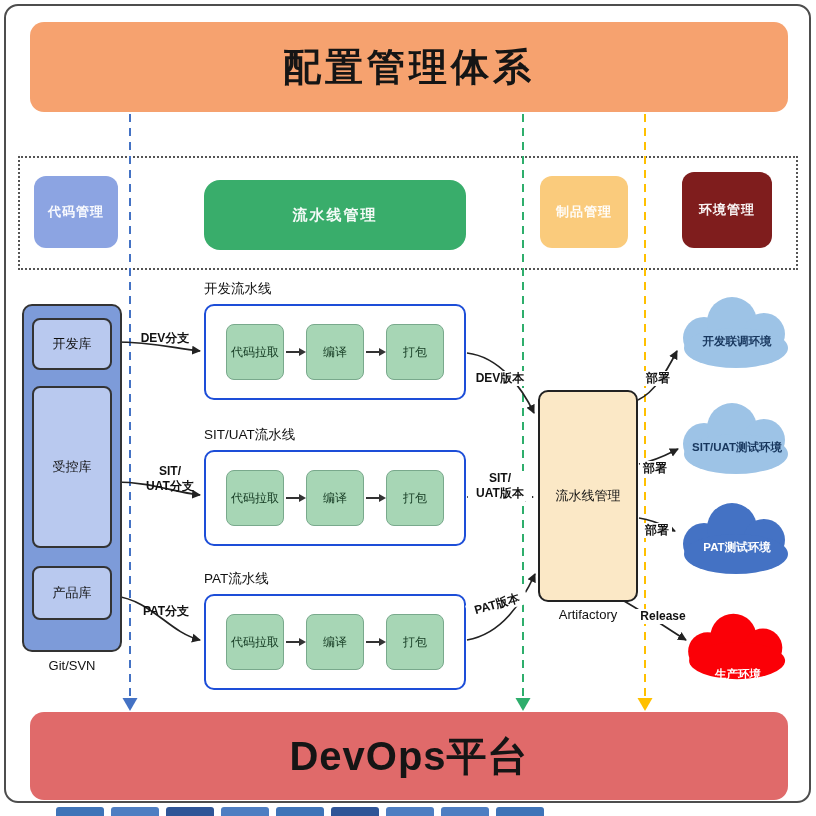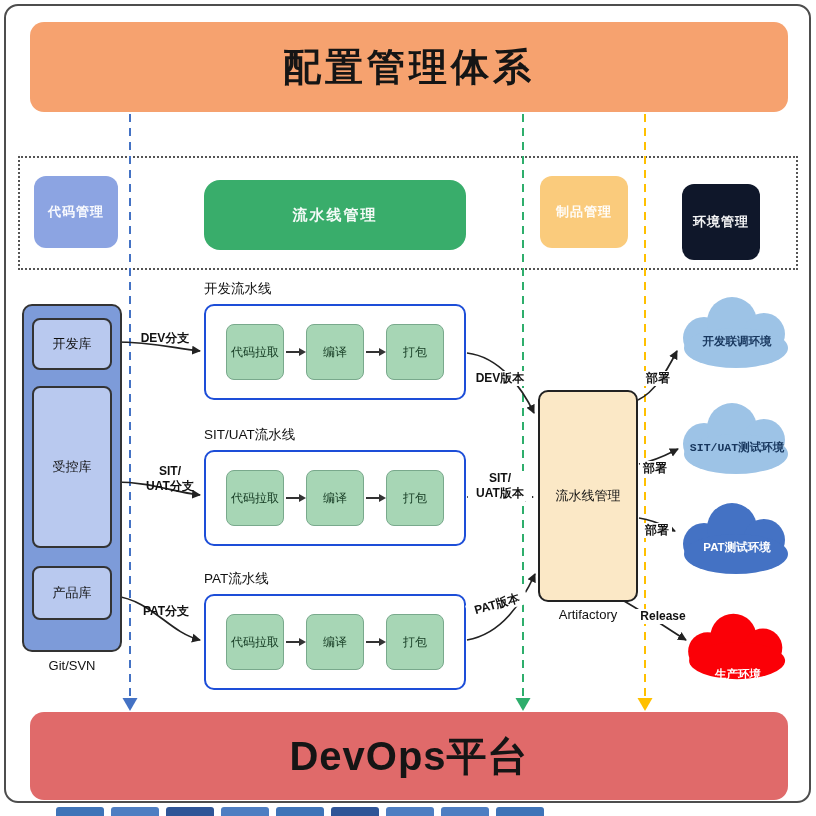--- a/index.html
+++ b/index.html
@@ -11,21 +11,21 @@
 
   .banner { position:absolute; left:30px; width:758px; display:flex; align-items:center; justify-content:center; border-radius:14px; font-weight:bold; color:#151515; z-index:3; }
   .banner.top { top:22px; height:90px; background:#F6A26F; font-size:38px; letter-spacing:4px; }
   .banner.bottom { top:712px; height:88px; background:#E06A6A; font-size:40px; letter-spacing:1px; }
 
   .legend-box { position:absolute; left:18px; top:156px; width:780px; height:114px; border:2px dotted #555; z-index:1; }
   .badge { position:absolute; display:flex; align-items:center; justify-content:center; color:rgba(255,255,255,.95); font-weight:bold; border-radius:12px; z-index:3; }
   .badge.code { left:34px; top:176px; width:84px; height:72px; background:#8CA4E2; font-size:13px; letter-spacing:1px; }
   .badge.pipe { left:204px; top:180px; width:262px; height:70px; background:#39AD6B; font-size:15px; border-radius:16px; letter-spacing:2px; }
   .badge.art  { left:540px; top:176px; width:88px; height:72px; background:#FACB7C; font-size:13px; letter-spacing:1px; }
-  .badge.env  { left:682px; top:184px; width:78px; height:76px; background:#0f172a; font-size:13px; letter-spacing:1px; }
+  .badge.env  { left:682px; top:172px; width:90px; height:76px; background:#7f1d1d; font-size:13px; letter-spacing:1px; }
 
   .repo-group { position:absolute; left:22px; top:304px; width:100px; height:348px; background:#7D9BD9; border:2px solid #333; border-radius:10px; z-index:3; }
   .repo { position:absolute; left:32px; width:80px; background:#B9C9EF; border:2px solid #333; border-radius:8px; display:flex; align-items:center; justify-content:center; font-size:13px; color:#111; z-index:4; }
   .repo.dev  { top:318px; height:52px; }
   .repo.ctrl { top:386px; height:162px; }
   .repo.prod { top:566px; height:54px; }
 
   .caption { position:absolute; font-size:13px; color:#111; text-align:center; z-index:4; }
   .caption.git   { left:22px;  top:658px; width:100px; }
   .caption.artif { left:536px; top:607px; width:104px; }
@@ -44,21 +44,21 @@
   .cloud svg { position:absolute; left:0; top:0; width:100%; height:100%; }
   .cloud .clabel { position:absolute; left:0; right:0; top:44px; text-align:center; font-weight:bold; font-size:11.5px; z-index:4; }
   .cloud.c1 { left:672px; top:290px; width:130px; height:84px; }
   .cloud.c2 { left:672px; top:396px; width:130px; height:84px; }
   .cloud.c3 { left:672px; top:496px; width:130px; height:84px; }
   .cloud.c4 { left:678px; top:606px; width:120px; height:80px; }
   .cloud.c4 .clabel { top:41px;margin-top:20px; }
   .cloud.c1 .blob, .cloud.c2 .blob { fill:#9DC3E6; }
   .cloud.c3 .blob { fill:#4472C4; }
   .cloud.c4 .blob { fill:#FB0007; }
-  .cloud.c1 .clabel, .cloud.c2 .clabel { color:#17365D;font-family:Liberation Mono, monospace; }
+  .cloud.c1 .clabel, .cloud.c2 .clabel { color:#17365D; }
   .cloud.c3 .clabel, .cloud.c4 .clabel { color:#fff; }
 
   .flabel { position:absolute; font-size:12px; font-weight:bold; color:#111; text-align:center; white-space:pre-line; line-height:1.25; z-index:5; }
   .fl-devbranch    { left:132px; top:331px; width:66px; }
   .fl-situatbranch { left:138px; top:464px; width:64px; }
   .fl-patbranch    { left:134px; top:604px; width:64px; }
   .fl-devversion    { left:468px; top:371px; width:64px; background:#fff; }
   .fl-situatversion { left:468px; top:471px; width:64px; background:#fff; }
   .fl-patversion    { left:466px; top:597px; width:62px; background:#fff; transform:rotate(-16deg); }
   .fl-deploy1 { left:643px; top:371px; width:30px; background:#fff; }

